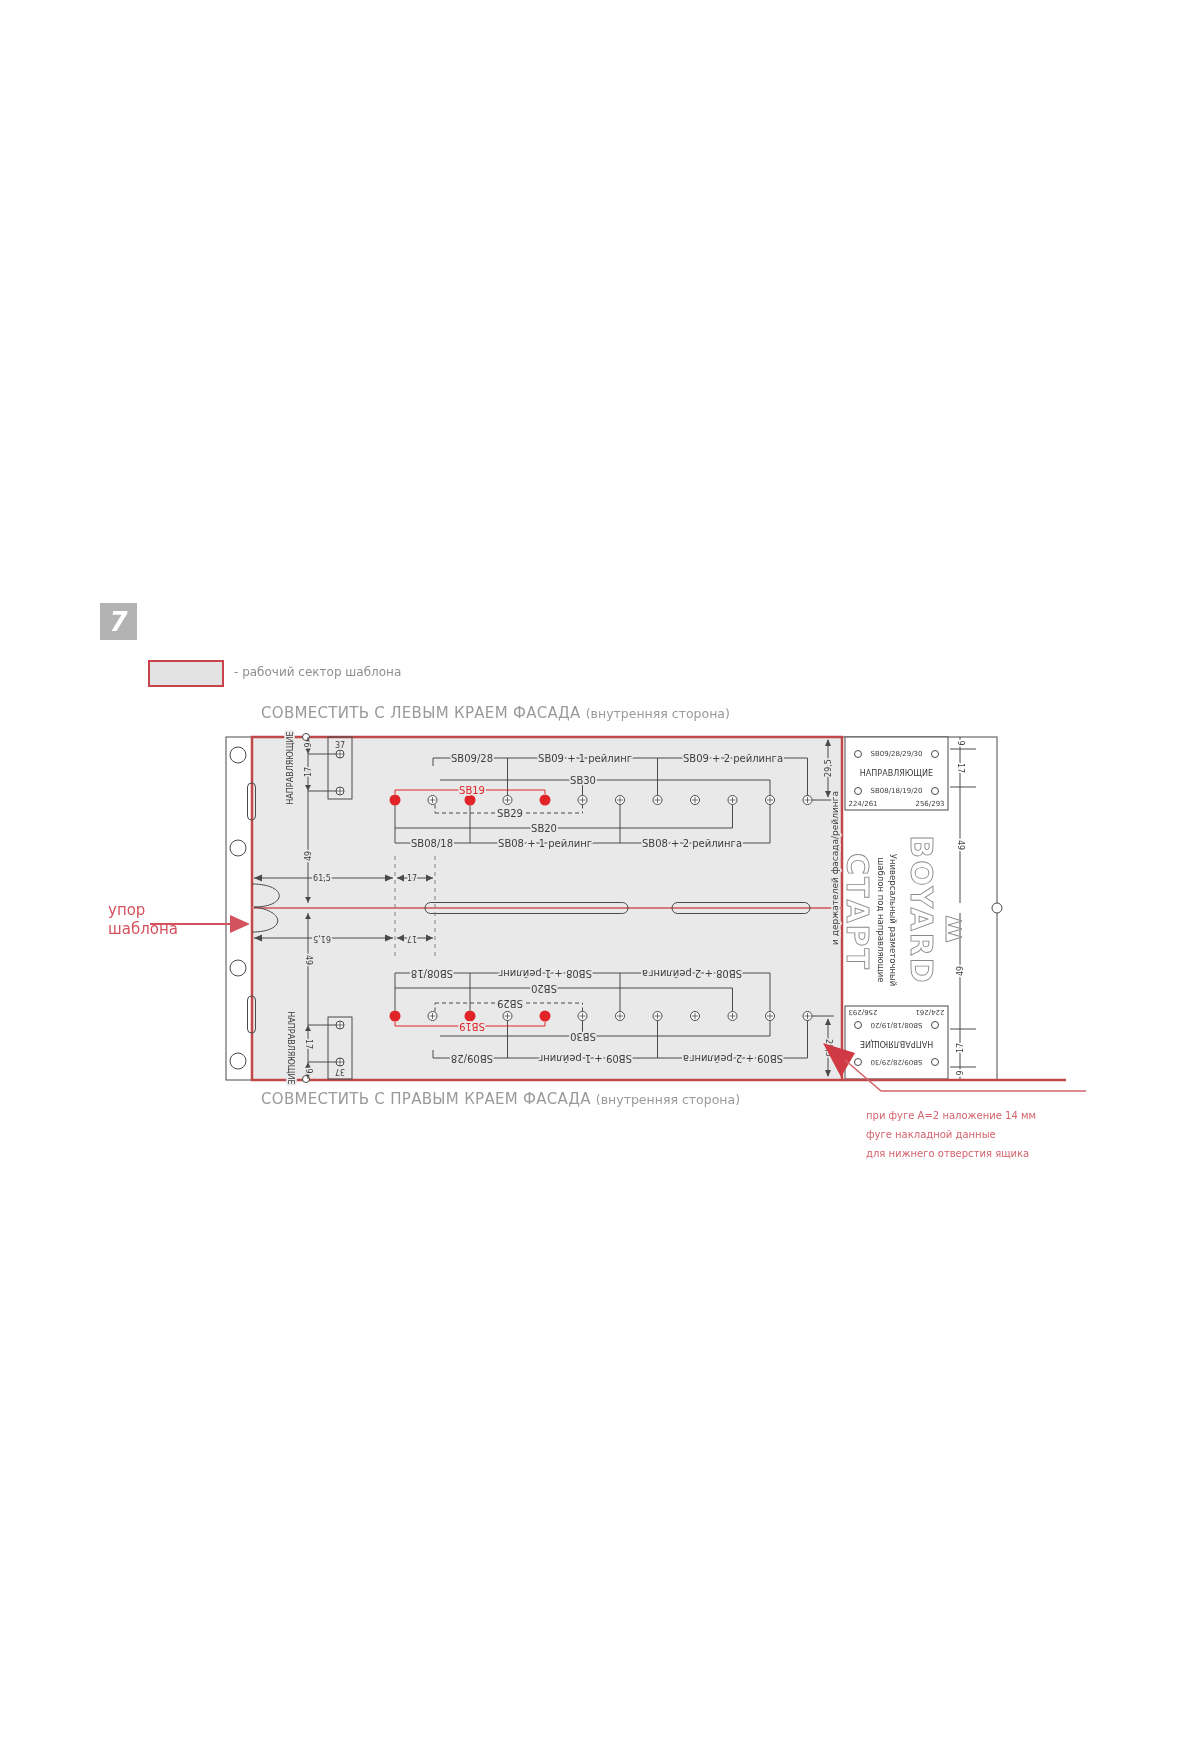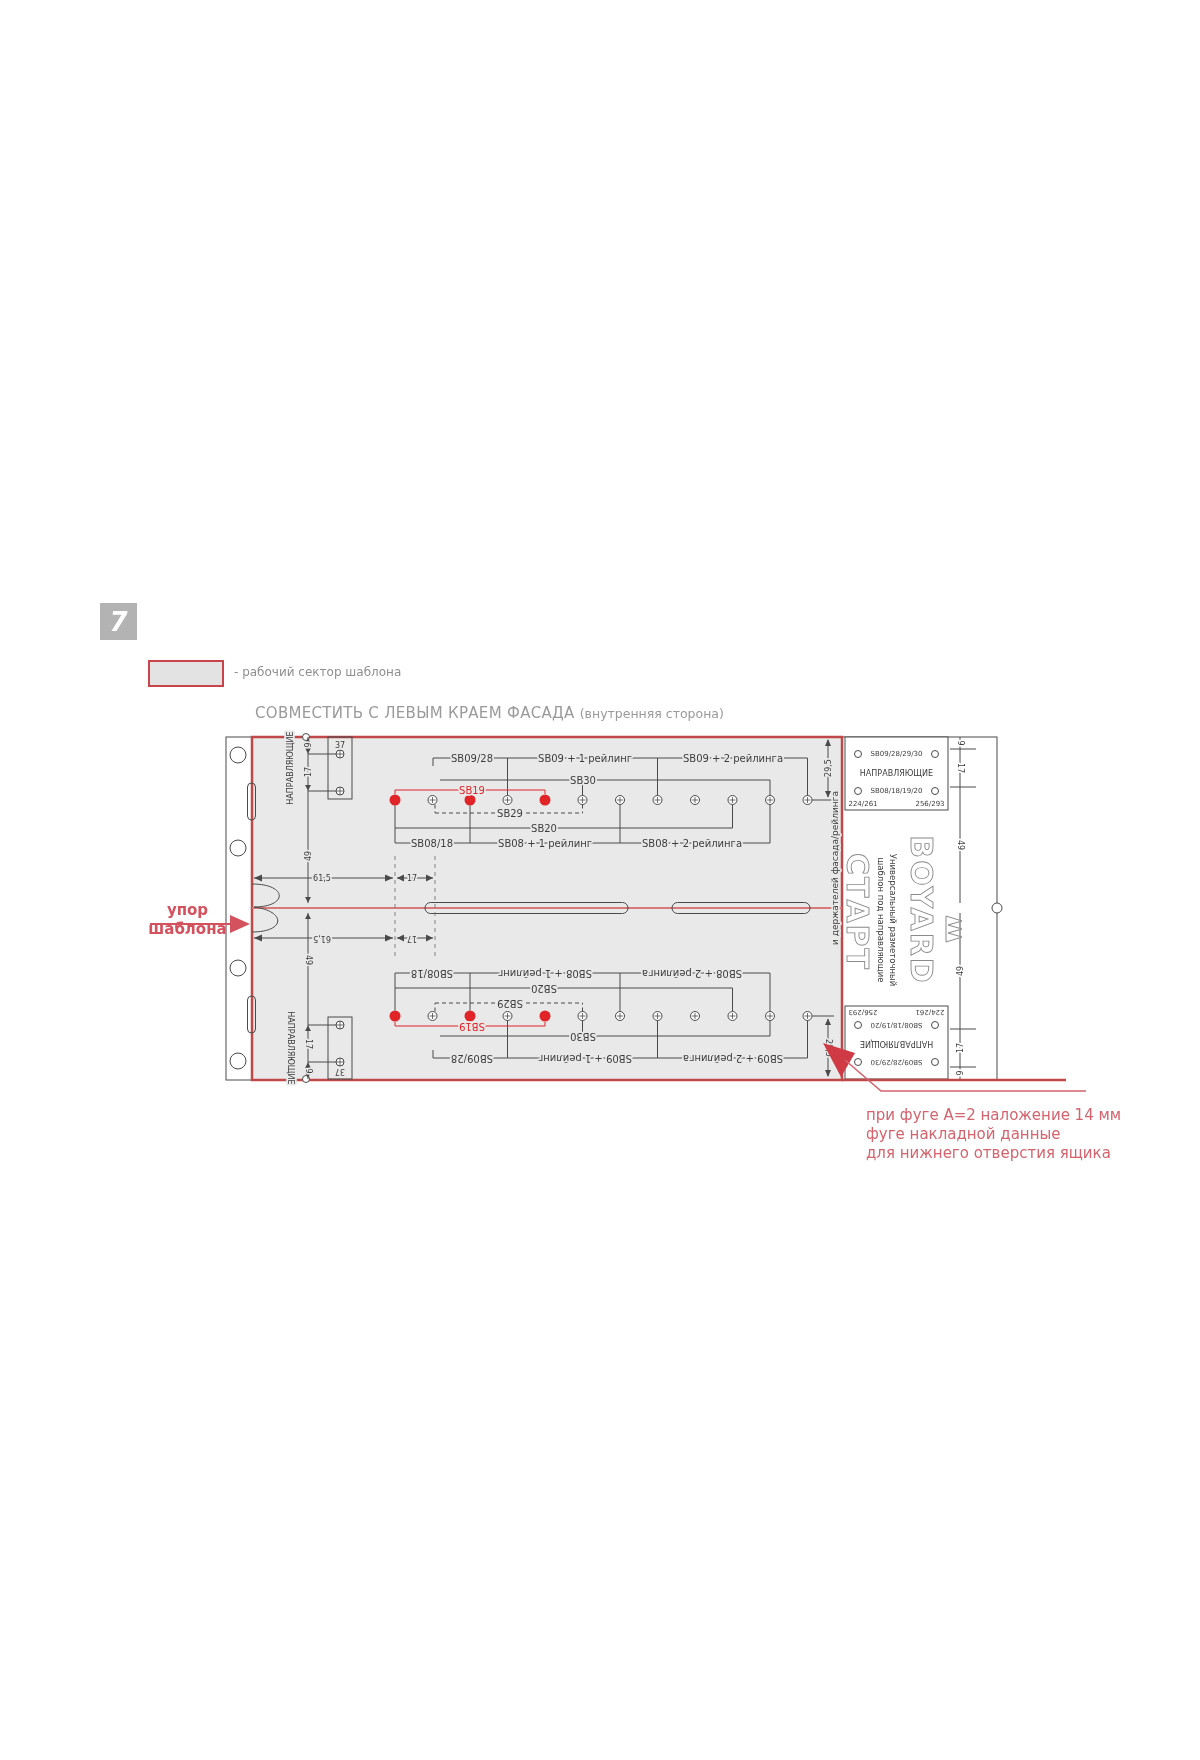--- a/index.html
+++ b/index.html
@@ -6,27 +6,27 @@
   #page{position:relative;width:1200px;height:1760px;background:#ffffff;overflow:hidden;
         font-family:"DejaVu Sans",sans-serif;}
   .step-box{position:absolute;left:100px;top:603px;width:37px;height:37px;background:#b3b3b3;
             color:#fff;font-size:26px;font-weight:bold;font-style:italic;
             display:flex;align-items:center;justify-content:center;}
   .title-line{position:absolute;left:180px;top:604px;height:36px;line-height:36px;font-size:19px;color:#8f8f8f;}
   .title-code{color:#c8232b;font-weight:bold;}
   .title-sep{color:#c8232b;font-weight:bold;padding:0 6px;}
   .legend-box{position:absolute;left:148px;top:660px;width:72px;height:23px;background:#e3e3e3;border:2px solid #c8434a;}
   .legend-label{position:absolute;left:234px;top:658px;height:28px;line-height:28px;font-size:12px;color:#8f8f8f;}
-  .caption{position:absolute;left:255px;font-size:15px;color:#9a9a9a;letter-spacing:.3px;}
+  .caption{position:absolute;left:261px;font-size:15px;color:#9a9a9a;letter-spacing:.3px;}
   .caption small{font-size:12.5px;letter-spacing:0;}
   #cap-top{top:704px;}
   #cap-bottom{top:1090px;}
-  .stop-label{position:absolute;left:120px;top:901px;width:135px;text-align:center;
-              color:#d4525e;font-size:15px;line-height:19px;font-weight:bold;}
-  .annot{position:absolute;left:866px;top:1106px;color:#d4636d;font-size:15px;line-height:19px;}
+  .stop-label{position:absolute;left:108px;top:901px;width:135px;text-align:left;
+              color:#d4525e;font-size:15px;line-height:19px;}
+  .annot{position:absolute;left:866px;top:1106px;color:#d4636d;font-size:10px;line-height:19px;}
   svg{position:absolute;left:150px;top:725px;}
   .t{font-family:"DejaVu Sans",sans-serif;text-anchor:middle;dominant-baseline:central;fill:#3d3d3d;}
   .lg{paint-order:stroke;stroke:#e9e9e9;stroke-width:3.5px;stroke-linejoin:round;}
   .lw{paint-order:stroke;stroke:#ffffff;stroke-width:3.5px;stroke-linejoin:round;}
   .red{fill:#e02428;}
   .s10{font-size:10px;}.s9{font-size:9px;}.s8{font-size:8px;}.s7{font-size:7px;}
   .outline-txt{fill:#ffffff;stroke:#8a8a8a;stroke-width:.9px;font-weight:bold;paint-order:fill;}
 </style>
 </head>
 <body>
@@ -190,20 +190,24 @@
     <line x1="842" y1="1080" x2="1066" y2="1080" stroke="#c14848" stroke-width="2.5"></line>
     <polygon points="823,1043 855,1053 841,1077" fill="#cf3a45"></polygon>
     <path d="M845,1060 L881,1091 H1086" fill="none" stroke="#d4636d" stroke-width="1.6"></path>
   </svg>
 
   <div class="stop-label">
     <div>упор</div>
     <div>шаблона</div>
   </div>
 
+  <div class="caption" id="cap-bottom">
+    <span>СОВМЕСТИТЬ С ПРАВЫМ КРАЕМ ФАСАДА</span>
+    <small>(внутренняя сторона)</small>
+  </div>
 
   <div class="annot">
     <div>при фуге А=2 наложение 14 мм</div>
     <div>фуге накладной данные</div>
     <div>для нижнего отверстия ящика</div>
   </div>
 
 </div>
 
 </body></html>

